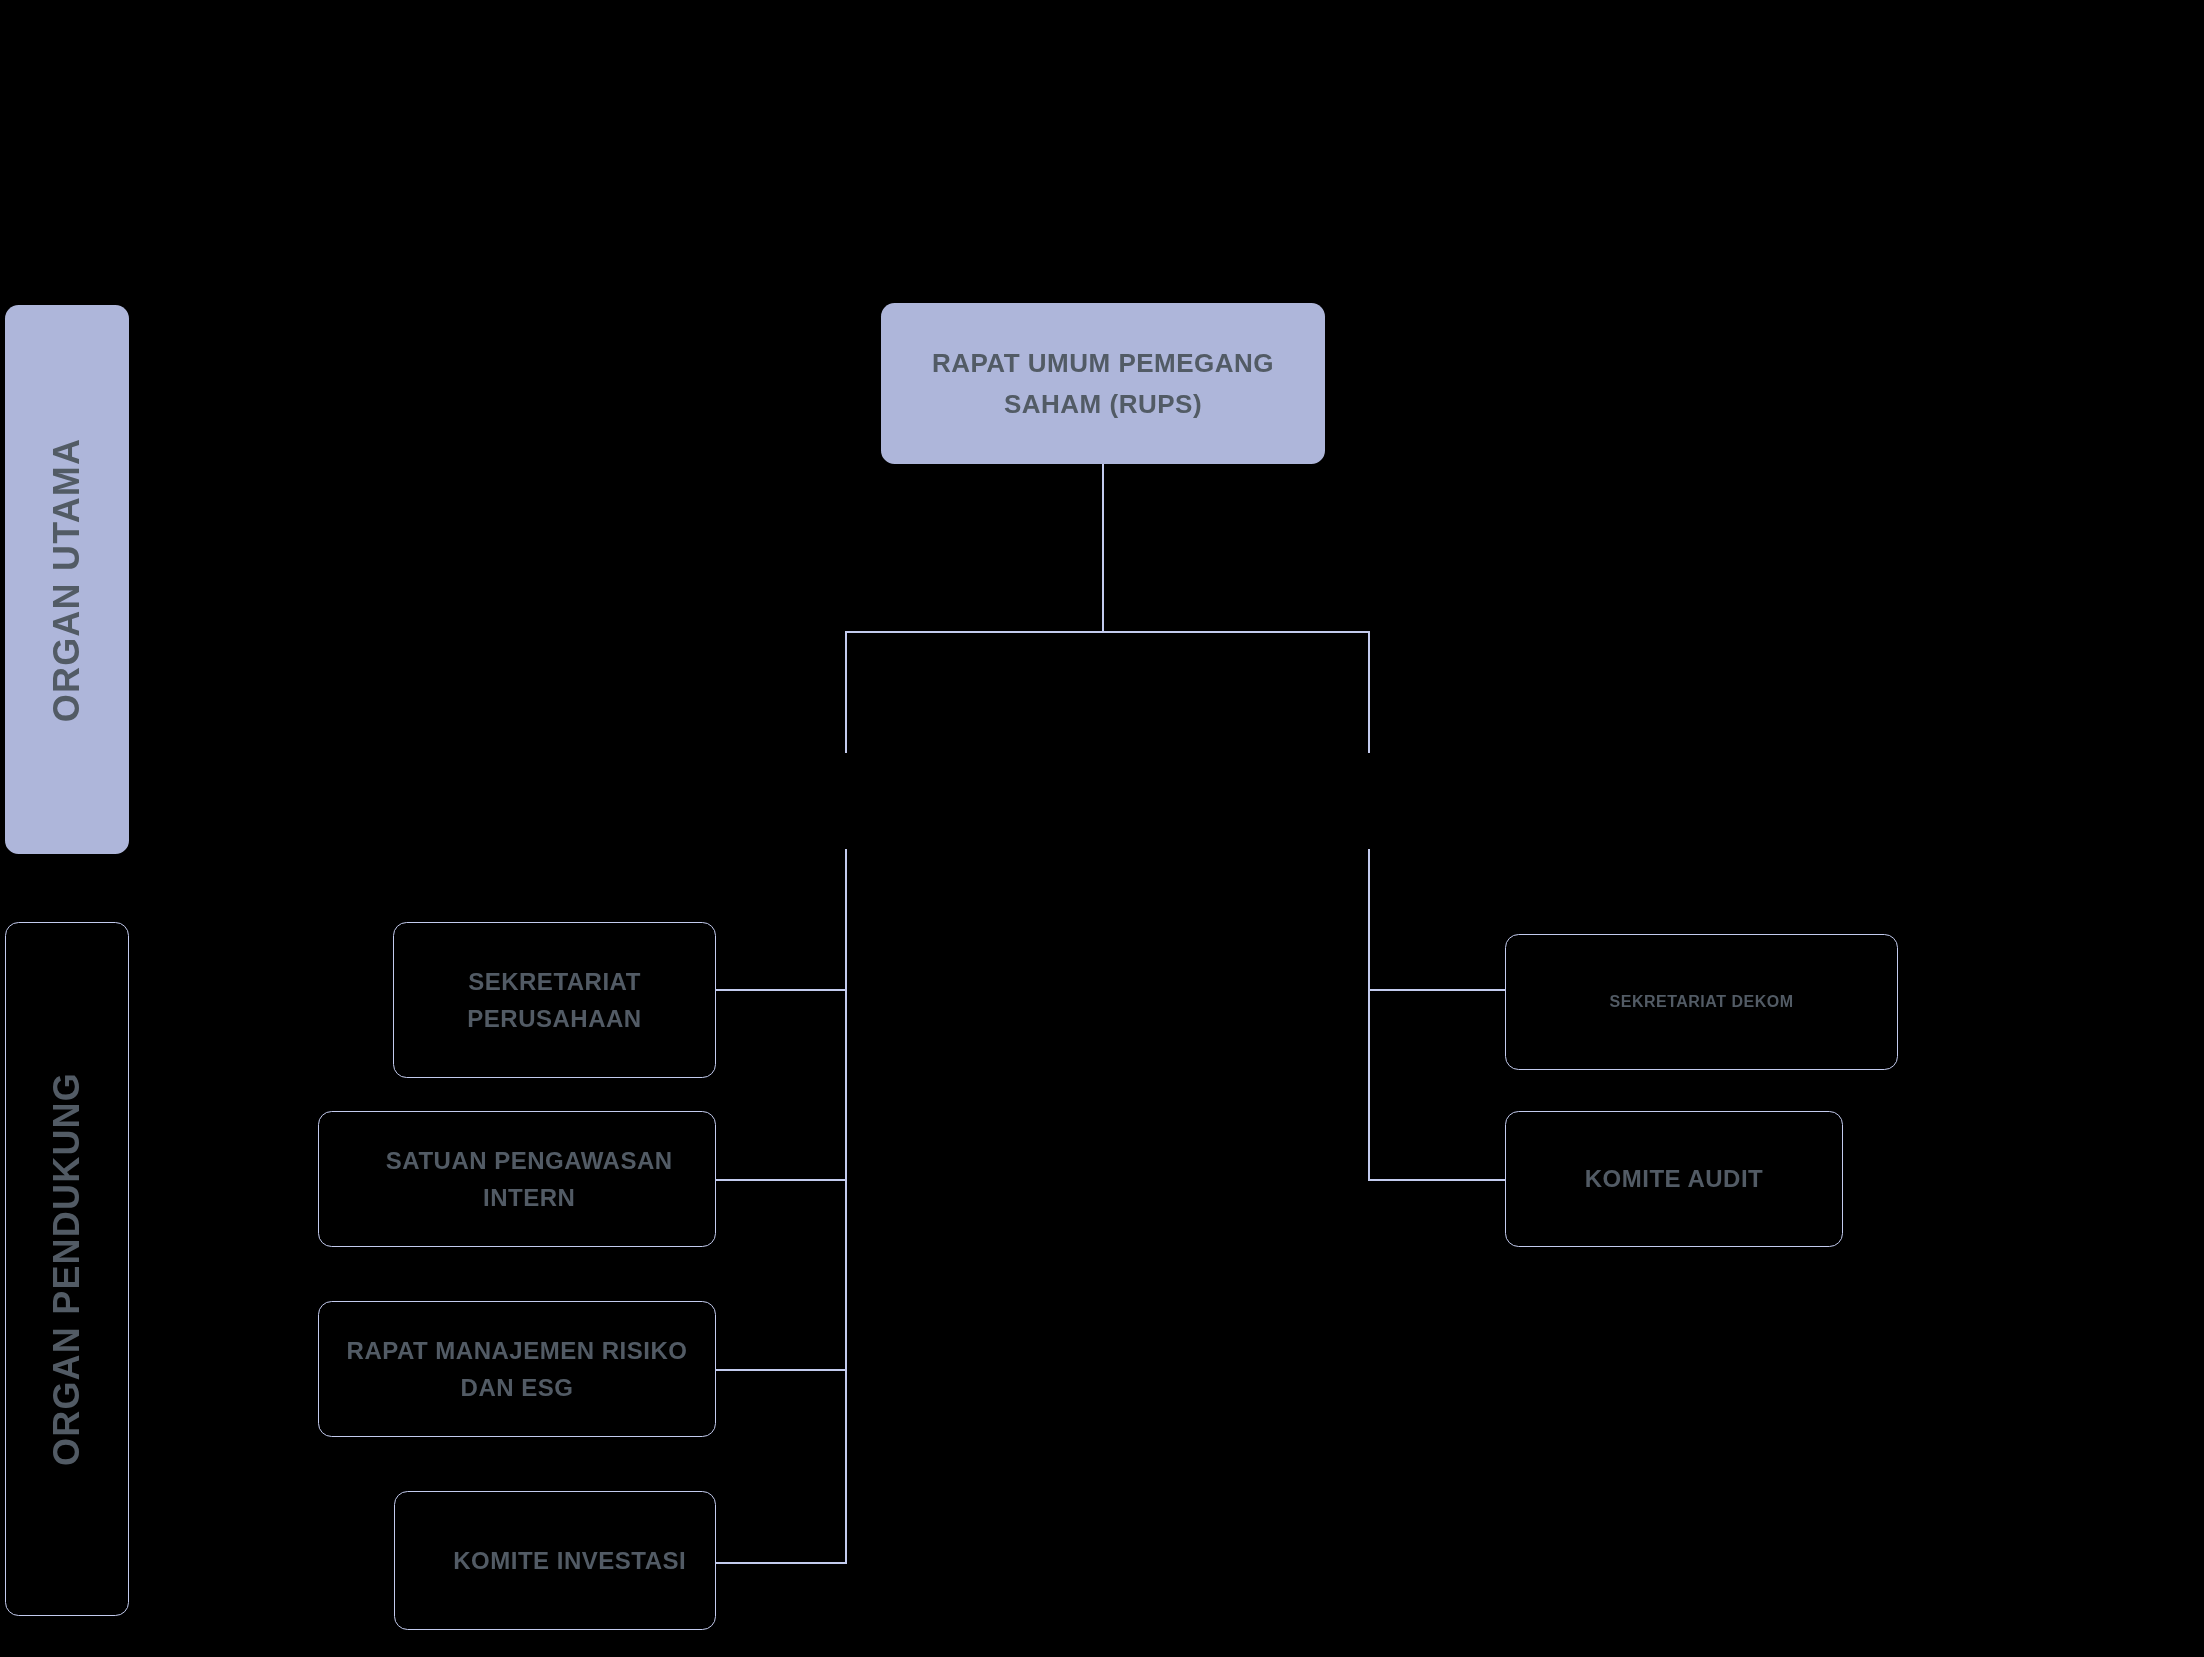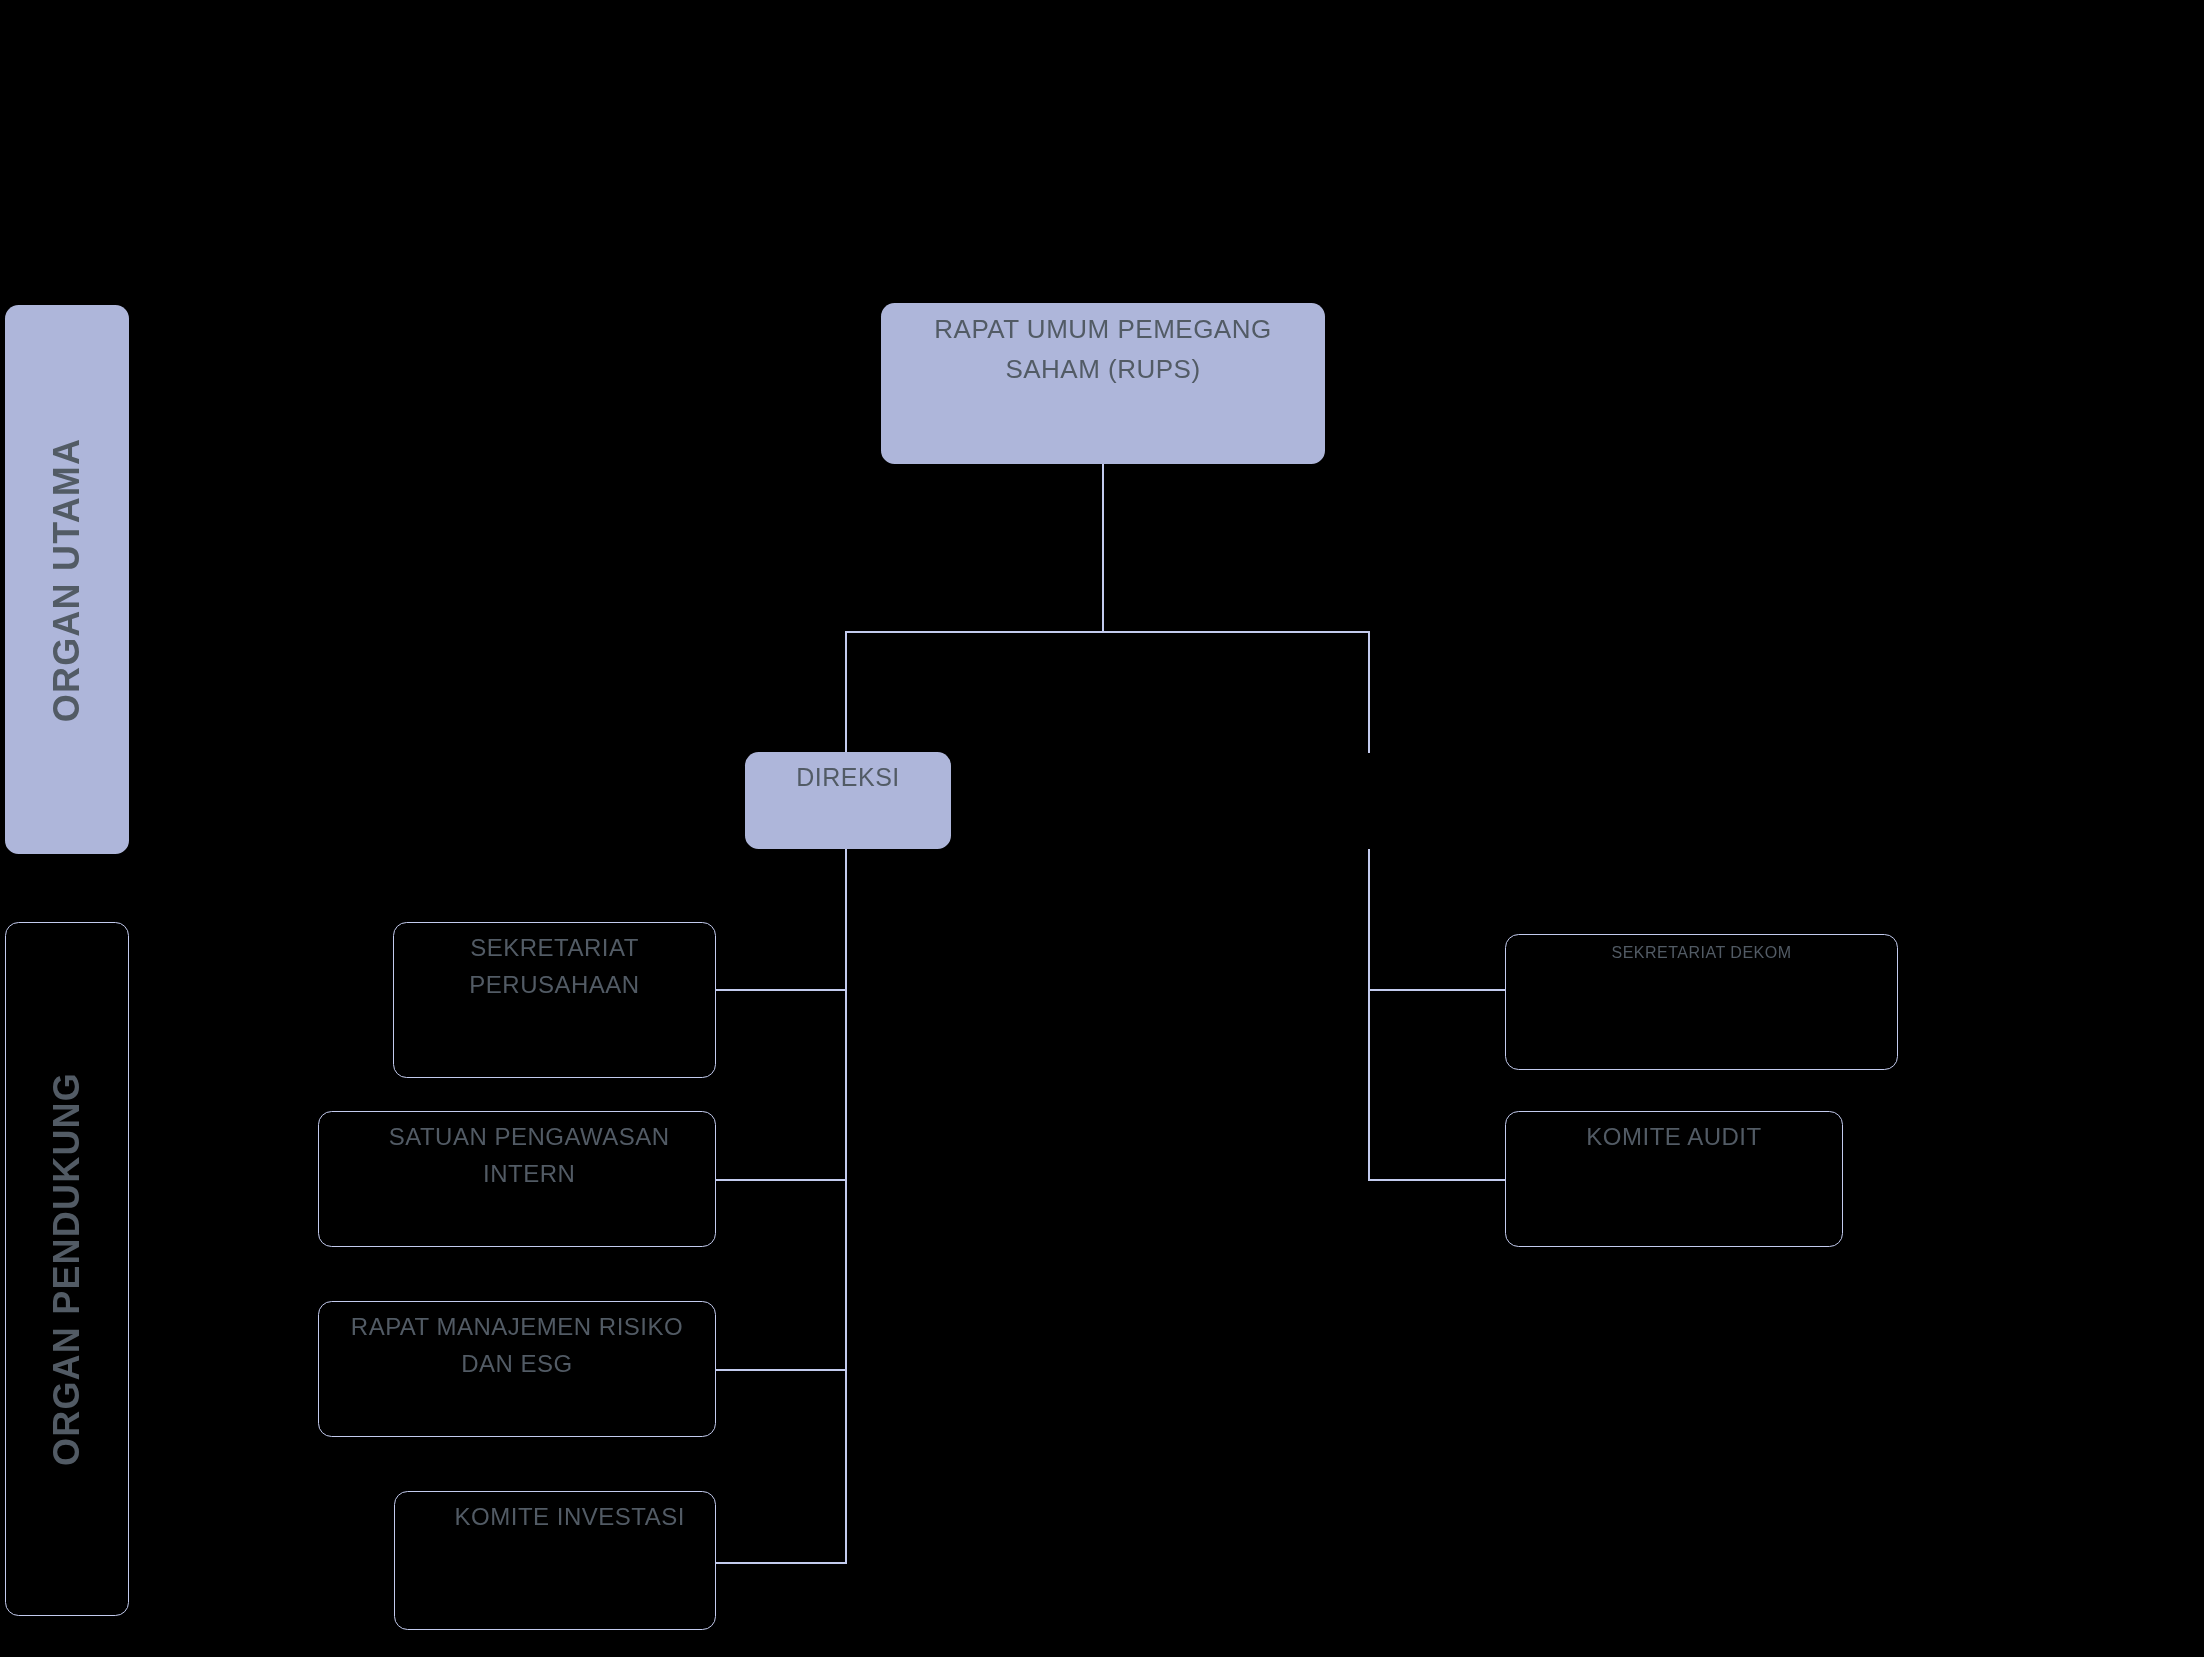--- a/index.html
+++ b/index.html
@@ -16,26 +16,26 @@
     height: 1657px;
     background: #000000;
     overflow: hidden;
   }
 
   
   .node {
     position: absolute;
     box-sizing: border-box;
     display: flex;
-    align-items: flex-start;
+    align-items: center;
     justify-content: center;
     text-align: center;
     border-radius: 13.6px;
     color: #525B65;
-    font-weight: normal;
+    font-weight: bold;
     letter-spacing: 0.5px;
     line-height: 1.55;
     padding: 5.8px 13.6px;
   }
   .node.filled {
     background: #AEB6DA;
     border: none;
   }
   .node.outlined {
     background: transparent;
@@ -100,23 +100,20 @@
 
   <div class="conn v" style="left:1368px; top:849px; height:332px;"></div>
 
   <div class="conn h" style="left:1368px; top:989px; width:138px;"></div>
   <div class="conn h" style="left:1368px; top:1179px; width:138px;"></div>
 
   <div class="node filled" style="left:881px; top:303px; width:444px; height:161px; font-size:26px;">
     <span>RAPAT UMUM PEMEGANG SAHAM (RUPS)</span>
   </div>
 
-  <div class="node filled" style="left:745px; top:752px; width:206px; height:97px; font-size:25px;">
-    <span>DIREKSI</span>
-  </div>
 
 
   <div class="node outlined" style="left:393px; top:922px; width:323px; height:156px; font-size:24px;">
     <span>SEKRETARIAT PERUSAHAAN</span>
   </div>
 
   <div class="node outlined" style="left:318px; top:1111px; width:398px; height:136px; font-size:24px;padding-left:38px;">
     <span>SATUAN PENGAWASAN INTERN</span>
   </div>
 

